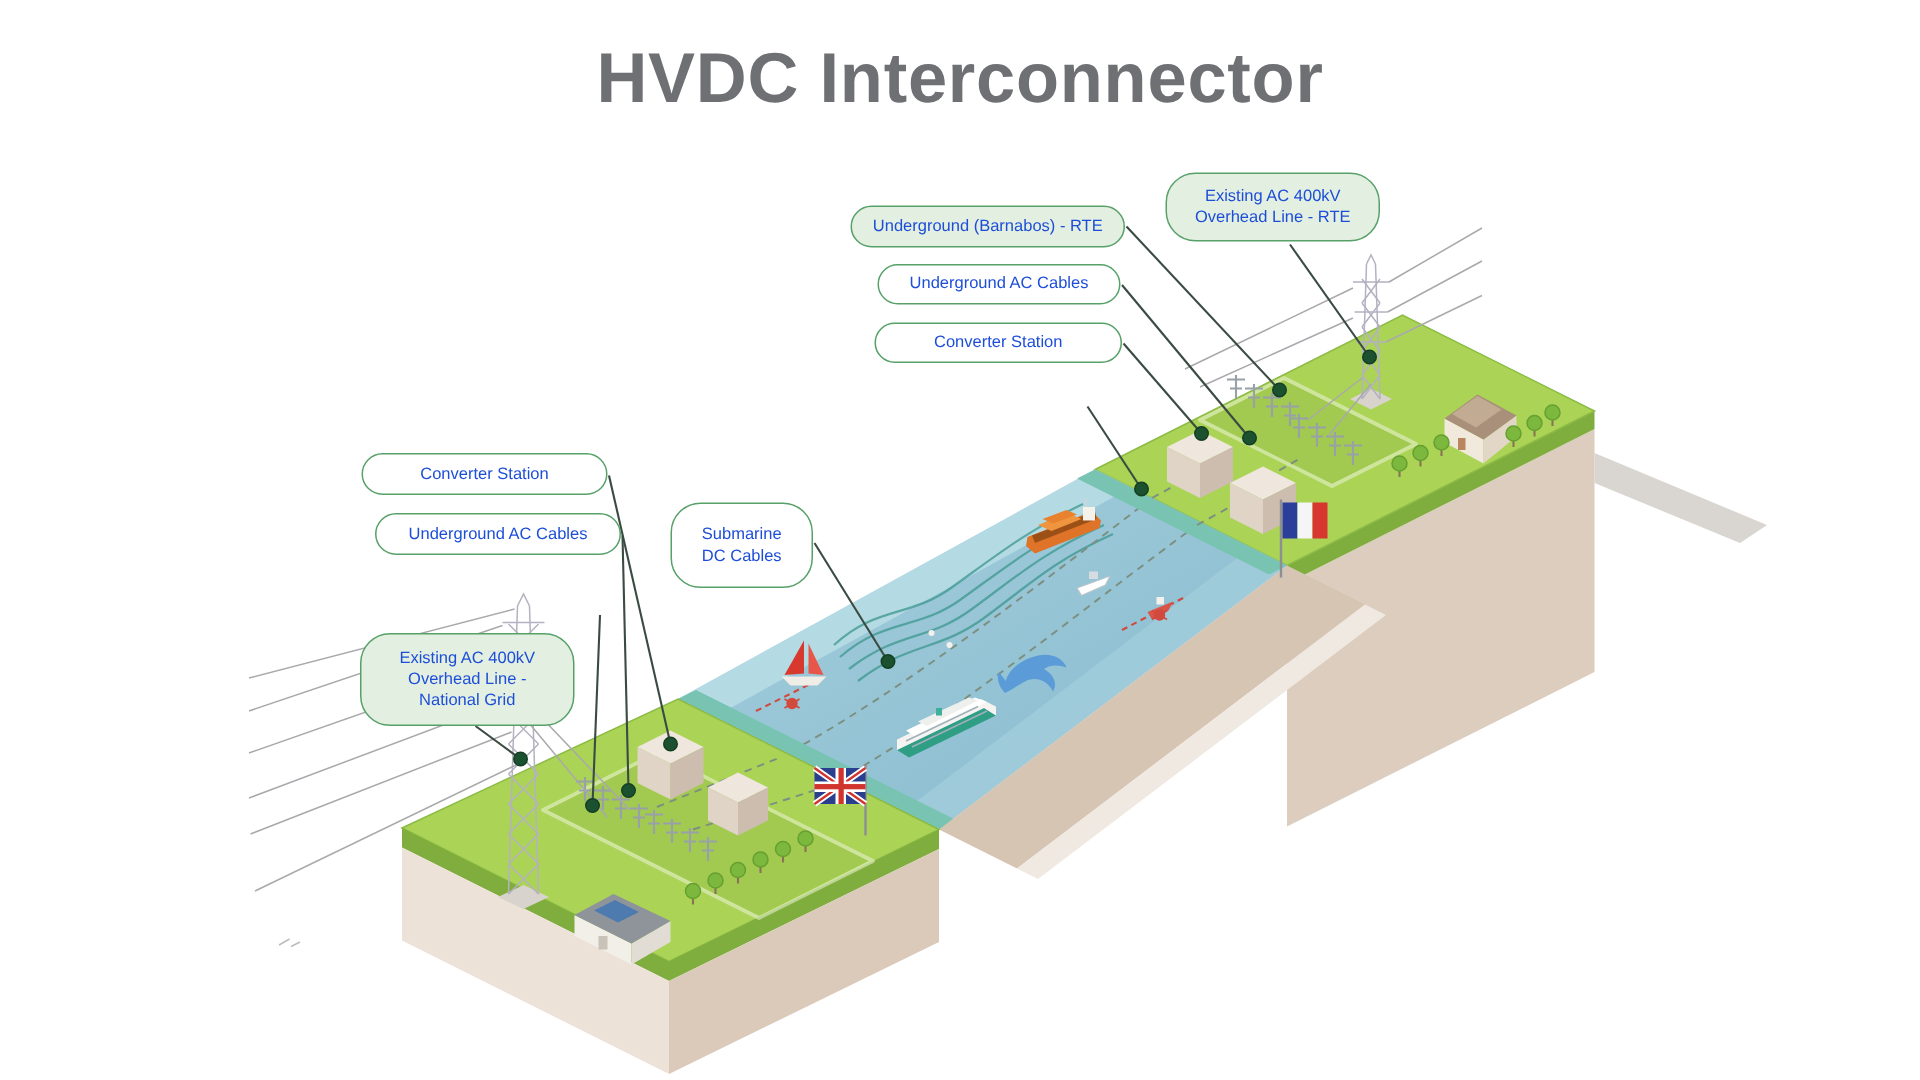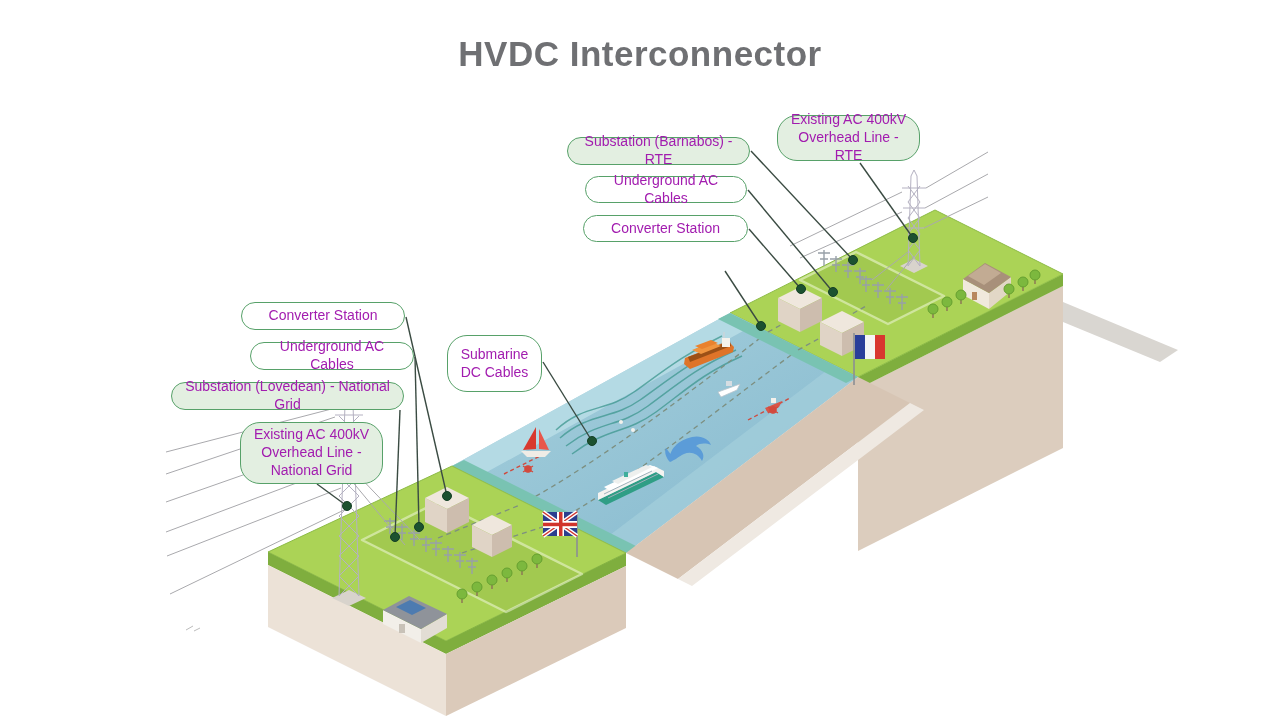--- a/index.html
+++ b/index.html
@@ -1,23 +1,23 @@
 <!DOCTYPE html>
 <html><head>
 <meta charset="utf-8">
 <style>
   html,body{margin:0;padding:0;background:#fff;}
   #canvas{position:relative;width:1280px;height:720px;background:#ffffff;overflow:hidden;
           font-family:"Liberation Sans",sans-serif;}
   #scene{position:absolute;left:0;top:0;width:1280px;height:720px;}
-  .title{position:absolute;top:34px;left:0;width:100%;text-align:center;
-         font-size:35px;font-weight:bold;letter-spacing:.5px;color:#6f7073;}
+  .title{position:absolute;top:24px;left:0;width:100%;text-align:center;
+         font-size:47px;font-weight:bold;letter-spacing:.5px;color:#6f7073;}
   .callout{position:absolute;display:flex;align-items:center;justify-content:center;
-           box-sizing:border-box;text-align:center;font-size:14px;line-height:1.28;
-           color:#a21caf;background:#ffffff;border:1.6px solid #57a169;border-radius:15px;
+           box-sizing:border-box;text-align:center;font-size:11px;line-height:1.28;
+           color:#1d4ed8;background:#ffffff;border:1.6px solid #57a169;border-radius:15px;
            white-space:pre-line;padding:0 8px;}
   .callout.fill{background:#e3efe1;}
   .callout.big{border-radius:20px;}
 </style>
 </head>
 <body>
 
 <div id="canvas">
 
 <svg id="scene" viewBox="0 0 1280 720" xmlns="http://www.w3.org/2000/svg">
@@ -315,33 +315,32 @@
     <circle cx="395" cy="537" r="4.5"></circle>
         <circle cx="347" cy="506" r="4.5"></circle>
   </g>
 </svg>
 
 <div class="title">HVDC Interconnector</div>
 
 <div class="callout fill big" style="left:777px;top:115px;width:143px;height:46px;">Existing AC 400kV
 Overhead Line - RTE</div>
 
-<div class="callout fill" style="left:567px;top:137px;width:183px;height:28px;">Substation (Barnabos) - RTE</div>
+<div class="callout fill" style="left:567px;top:137px;width:183px;height:28px;">Underground (Barnabos) - RTE</div>
 
 <div class="callout" style="left:585px;top:176px;width:162px;height:27px;">Underground AC Cables</div>
 
 <div class="callout" style="left:583px;top:215px;width:165px;height:27px;">Converter Station</div>
 
 
 <div class="callout big" style="left:447px;top:335px;width:95px;height:57px;">Submarine
 DC Cables</div>
 
 <div class="callout" style="left:241px;top:302px;width:164px;height:28px;">Converter Station</div>
 
 <div class="callout" style="left:250px;top:342px;width:164px;height:28px;">Underground AC Cables</div>
 
-<div class="callout fill" style="left:171px;top:382px;width:233px;height:28px;">Substation (Lovedean) - National Grid</div>
 
 <div class="callout fill big" style="left:240px;top:422px;width:143px;height:62px;">Existing AC 400kV
 Overhead Line -
 National Grid</div>
 
 </div>
 
 </body></html>

